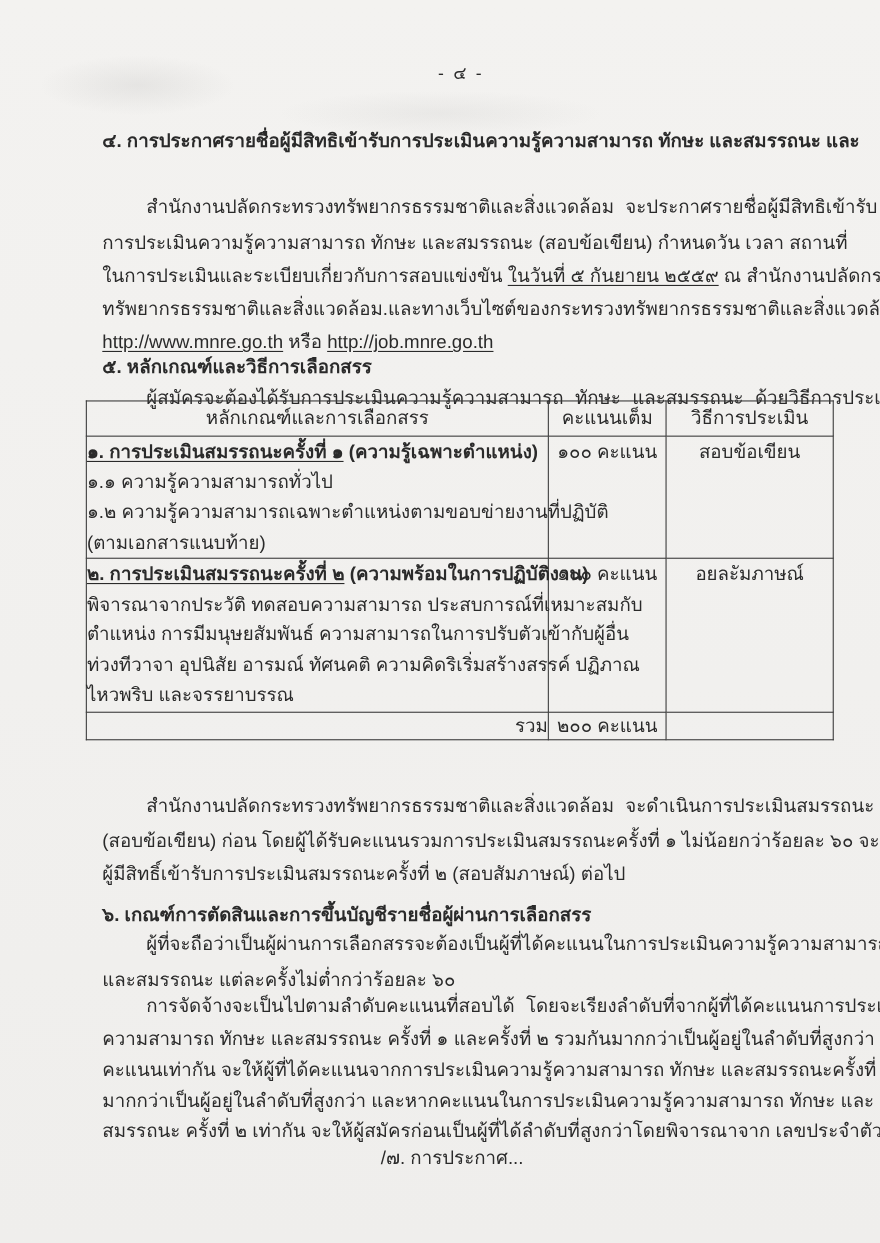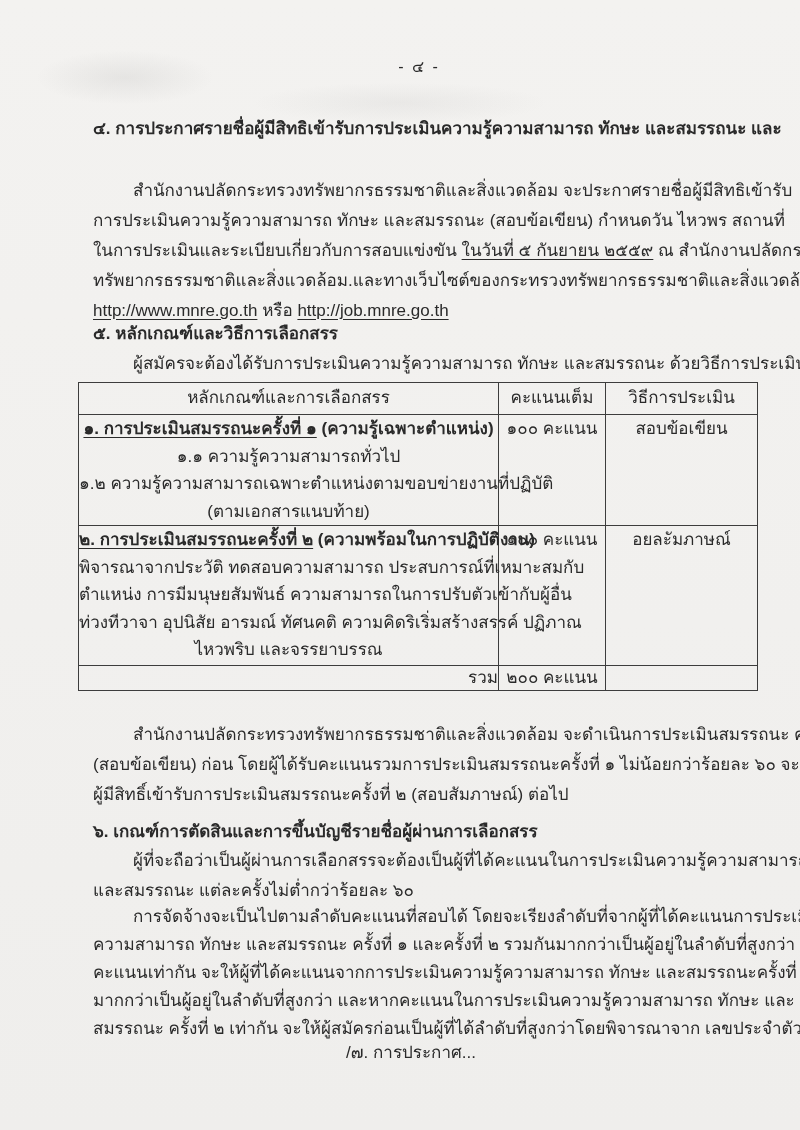--- a/index.html
+++ b/index.html
@@ -20,41 +20,41 @@
     background:radial-gradient(ellipse at center, rgba(120,120,120,0.08), rgba(120,120,120,0) 70%); }
 
   .pagenum {
     position:absolute; top:54px; left:0; width:800px;
     box-sizing:border-box; padding-left:38px;
     text-align:center; font-size:16px; letter-spacing:2px;
   }
 
   .block { position:absolute; left:93px; width:648px; }
   .line { line-height:30px; height:30px; white-space:nowrap; }
-  .indent { text-indent:40px; }
+  .indent { text-indent:40px;font-family:Liberation Mono, monospace; }
   .bold { font-weight:bold; }
   .u { text-decoration:underline; text-underline-offset:3px; }
 
   .h4 { top:114px; font-weight:bold; }
   .p4 { top:176px; }
   .h5 { top:319px; font-weight:bold; }
   .p5 { top:349px; }
 
   table.criteria {
-    position:absolute; left:78px; top:382px; width:679px;
+    position:absolute; left:78px; top:364px; width:679px;
     border-collapse:collapse; table-layout:fixed;
     font-size:17px; color:#2a2a2a;
   }
   table.criteria td, table.criteria th {
     border:1px solid #3d3d3d; padding:0; vertical-align:top;
     font-weight:normal;
   }
   th.hdr { height:31px; text-align:center; vertical-align:middle; }
   td.main { padding:2px 8px 0 10px; }
-  td.main .tline { line-height:27.5px; white-space:nowrap;text-align:center; }
+  td.main .tline { line-height:27.5px; white-space:nowrap; }
   td.center-top { text-align:center; padding-top:3px; line-height:27px;border-radius:20px; }
   tr.r1 td { height:110px; }
   tr.r2 td { height:139px;margin-left:26px; }
   tr.total td { height:24px; vertical-align:middle; }
   td.total-label { text-align:right; line-height:24px; }
   td.total-score { text-align:center; line-height:24px; font-weight:bold; }
 
   .pAfter { top:720px; }
   .h6 { top:817px; font-weight:bold; }
   .p6a { top:846px; }
@@ -75,21 +75,21 @@
   <div class="smudge s2"></div>
 
   <div class="pagenum">- ๔ -</div>
 
   <div class="block h4">
     <div class="line">๔. การประกาศรายชื่อผู้มีสิทธิเข้ารับการประเมินความรู้ความสามารถ ทักษะ และสมรรถนะ และ</div>
   </div>
 
   <div class="block p4">
     <div class="line indent">สำนักงานปลัดกระทรวงทรัพยากรธรรมชาติและสิ่งแวดล้อม จะประกาศรายชื่อผู้มีสิทธิเข้ารับ</div>
-    <div class="line">การประเมินความรู้ความสามารถ ทักษะ และสมรรถนะ (สอบข้อเขียน) กำหนดวัน ไหวพร สถานที่</div>
+    <div class="line">การประเมินความรู้ความสามารถ ทักษะ และสมรรถนะ (สอบข้อเขียน) กำหนดวัน เวลา สถานที่</div>
     <div class="line"><span>ในการประเมินและระเบียบเกี่ยวกับการสอบแข่งขัน </span><span class="u">ในวันที่ ๕ กันยายน ๒๕๕๙</span><span> ณ สำนักงานปลัดกระทรวง</span></div>
     <div class="line">ทรัพยากรธรรมชาติและสิ่งแวดล้อม.และทางเว็บไซต์ของกระทรวงทรัพยากรธรรมชาติและสิ่งแวดล้อม</div>
     <div class="line"><span class="u">http://www.mnre.go.th</span><span> หรือ </span><span class="u">http://job.mnre.go.th</span></div>
   </div>
 
   <div class="block h5">
     <div class="line">๕. หลักเกณฑ์และวิธีการเลือกสรร</div>
   </div>
 
   <div class="block p5">

